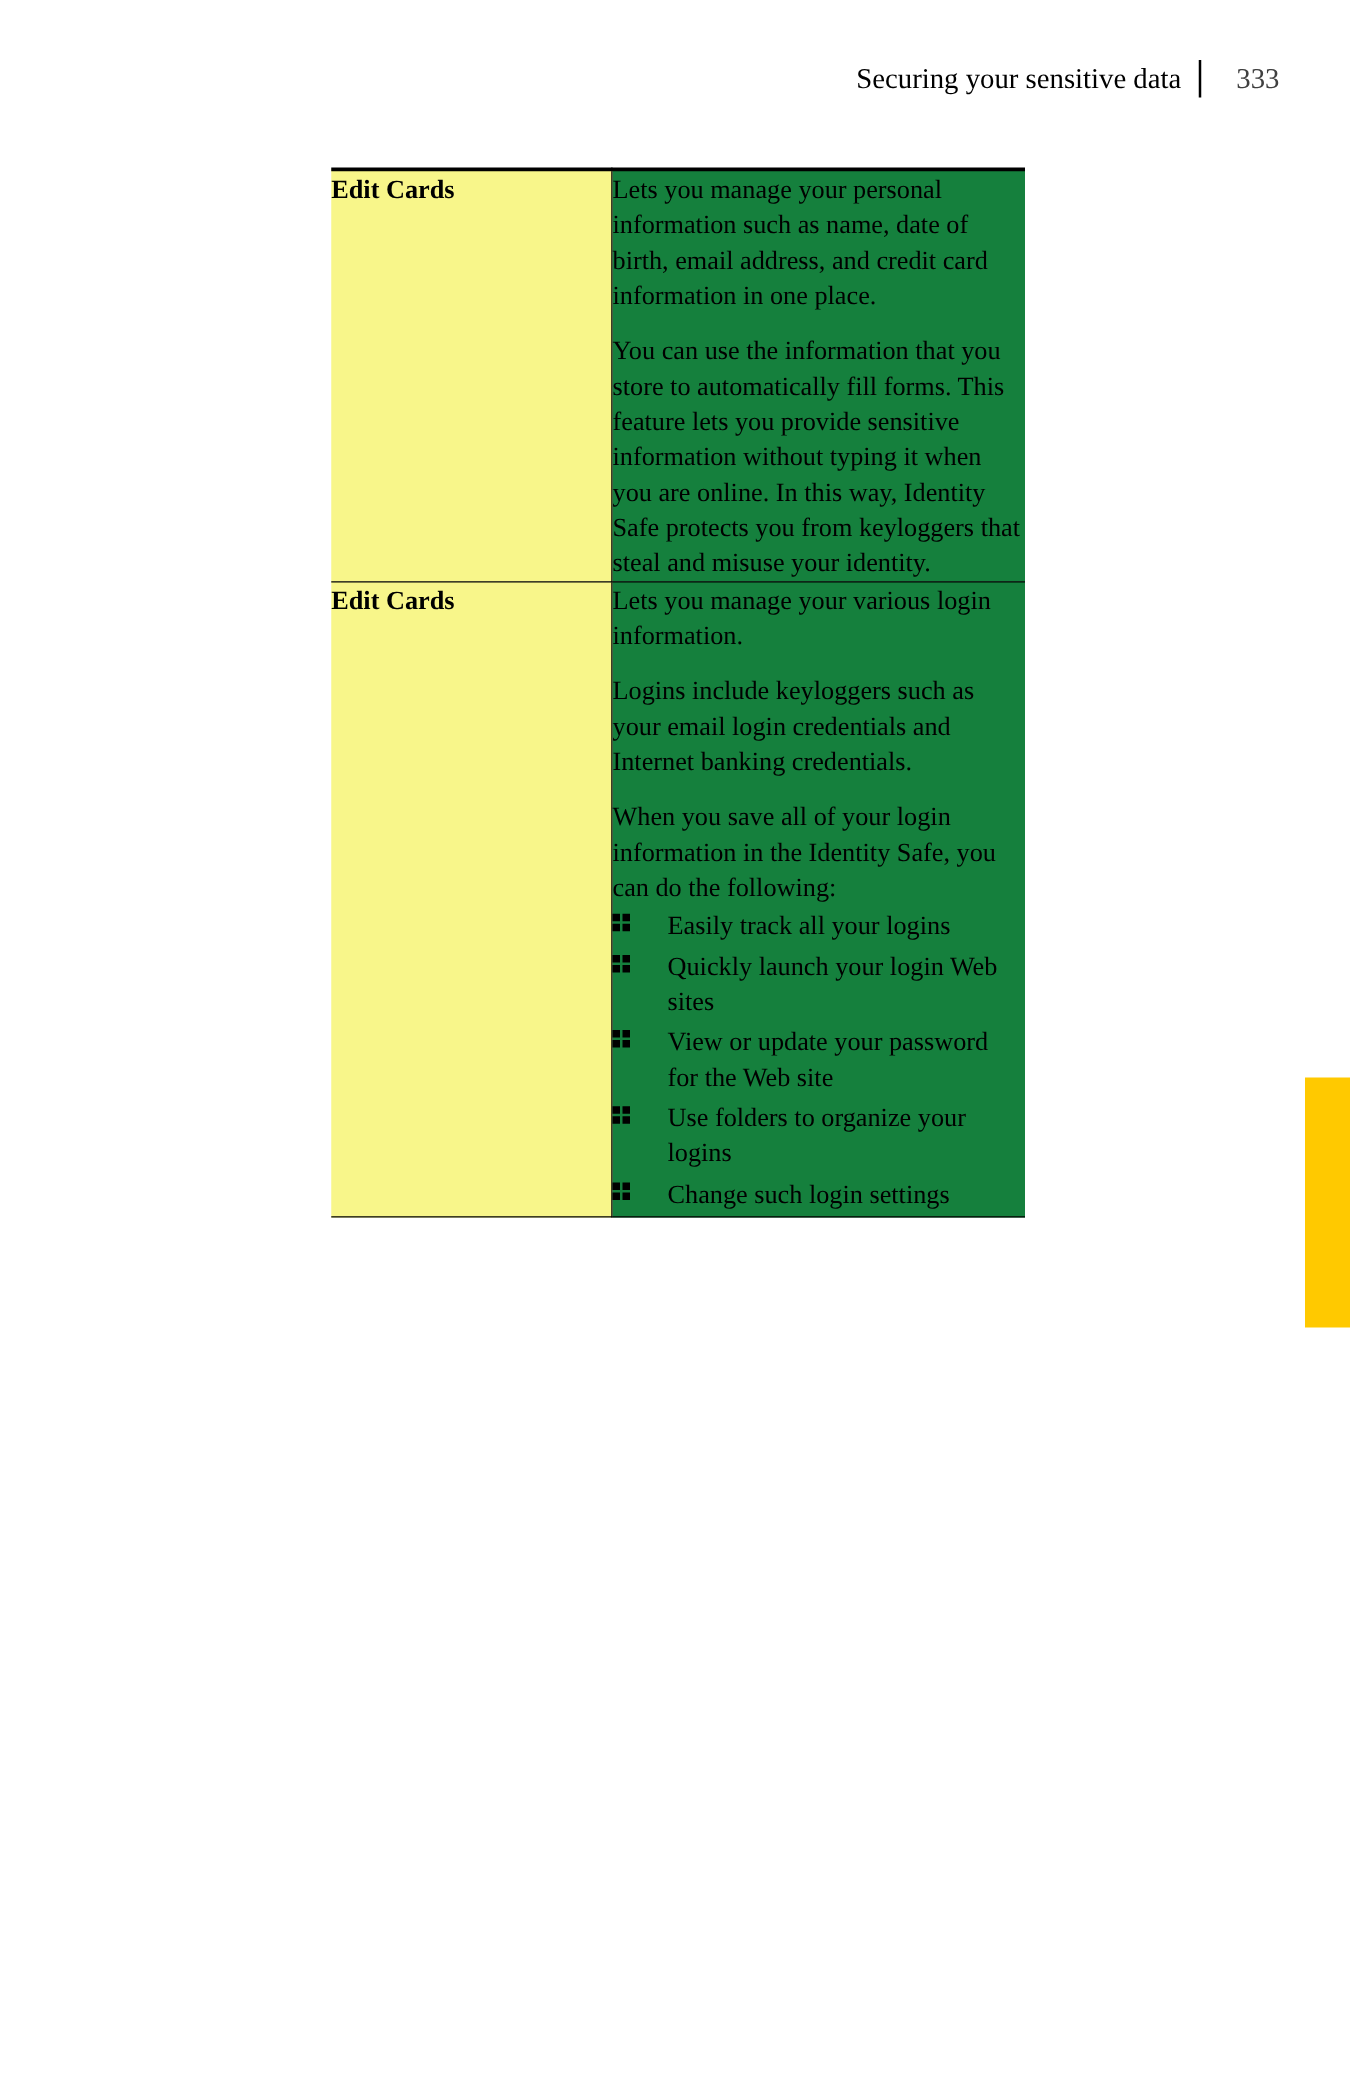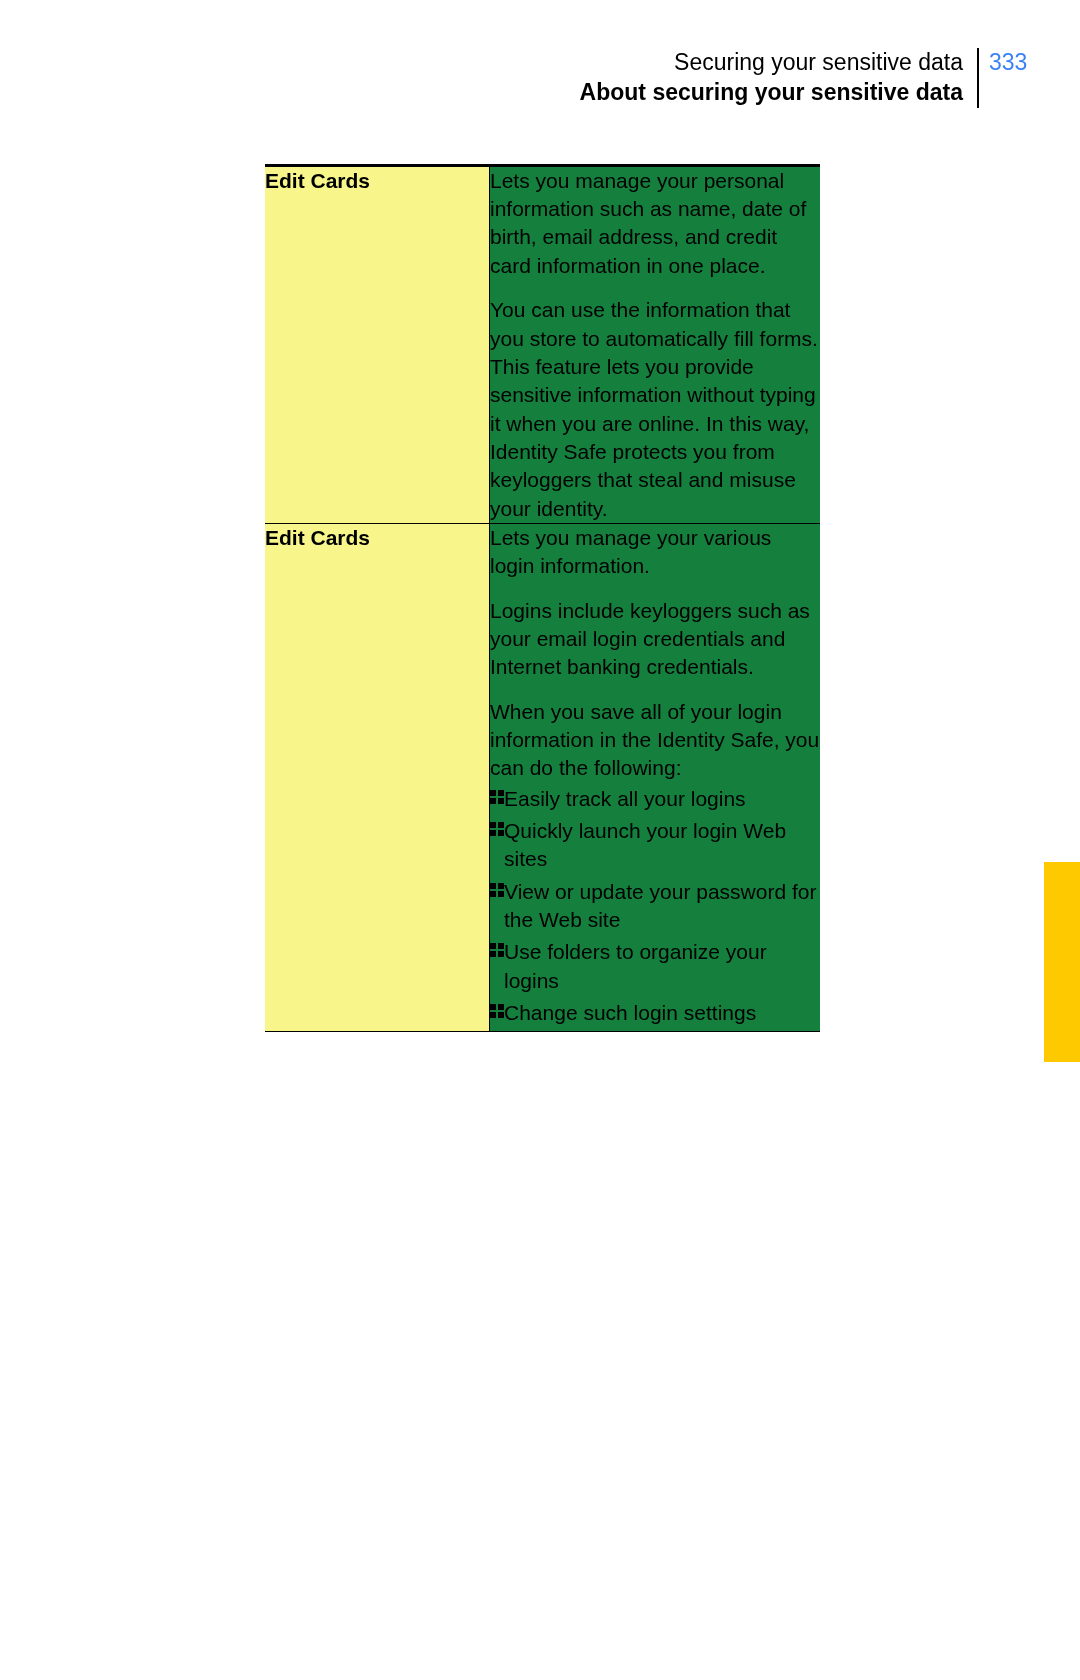--- a/index.html
+++ b/index.html
@@ -12,20 +12,21 @@
     color: #000;
     position: relative;
   }
 
   .page {
     box-sizing: border-box;
     width: 1080px;
     height: 1680px;
     padding: 48px 0 0 0;
     position: relative;
+    font-family: Liberation Serif, serif;
   }
 
   .header {
     width: 770px;
     margin-left: 265px;
     display: flex;
     justify-content: flex-end;
     align-items: flex-start;
     font-size: 23px;
     line-height: 1.3;
@@ -37,23 +38,23 @@
   }
   .header-chapter {
     font-weight: 400;
     display: block;
   }
   .header-section {
     font-weight: 700;
     display: block;
   }
   .header-page {
-    padding-left: 10px;
+    padding-left: 28px;
     font-size: 23px;
-    color: #3b82f6;
+    color: #404040;
     min-width: 46px;
   }
 
   .tablewrap {
     margin-top: 56px;
     margin-left: 265px;
     width: 555px;
   }
 
   table.feature {
@@ -86,21 +87,21 @@
   }
   .para:last-child { margin-bottom: 0; }
 
   ul.bullets {
     list-style: none;
     margin: 2px 0 0 0;
     padding: 0;
   }
   ul.bullets li {
     position: relative;
-    padding-left: 14px;
+    padding-left: 44px;
     margin-bottom: 4px;
     line-height: 1.35;
   }
   .bullet-icon {
     position: absolute;
     left: 0;
     top: 5px;
     width: 14px;
     height: 14px;
     display: grid;
@@ -125,21 +126,20 @@
   }
 </style>
 </head>
 <body>
 
 <div class="page">
 
   <div class="header">
     <div class="header-text">
       <span class="header-chapter">Securing your sensitive data</span>
-      <span class="header-section">About securing your sensitive data</span>
     </div>
     <div class="header-page">333</div>
   </div>
 
   <div class="tablewrap">
     <table class="feature">
       <tbody>
 
         <tr>
           <td class="leftcell">Edit Cards</td>

